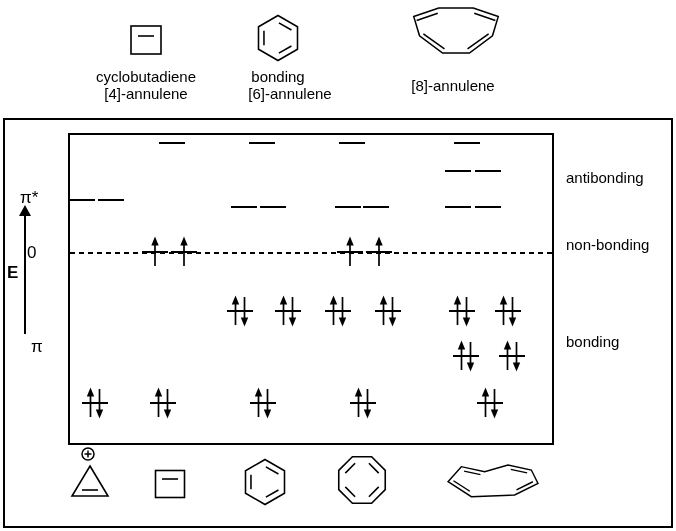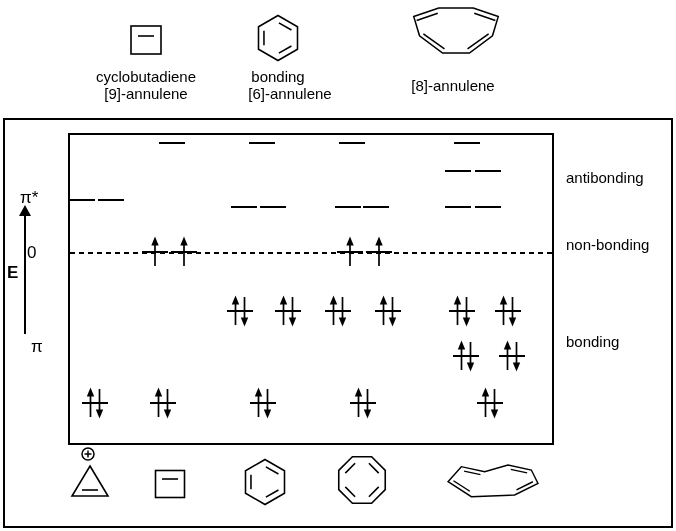--- a/index.html
+++ b/index.html
@@ -54,21 +54,21 @@
     <g fill="none" stroke="#000" stroke-width="1.6">
       <polygon points="6,14 32,5 68,5 94,14 88,34 64,52 36,52 12,34"></polygon>
       <line x1="9" y1="18" x2="31" y2="10.5"></line>
       <line x1="69" y1="10.5" x2="91" y2="18"></line>
       <line x1="84" y1="32" x2="62" y2="47.5"></line>
       <line x1="38" y1="47.5" x2="16" y2="32"></line>
     </g>
   </svg>
 
   <div class="mol-label" style="left:66px;top:68px">cyclobutadiene</div>
-  <div class="mol-label" style="left:66px;top:85px">[9]-annulene</div>
+  <div class="mol-label" style="left:66px;top:85px">[4]-annulene</div>
   <div class="mol-label" style="left:198px;top:68px">bonding</div>
   <div class="mol-label" style="left:210px;top:85px">[6]-annulene</div>
   <div class="mol-label" style="left:373px;top:77px">[8]-annulene</div>
 
   <div class="abs outer-box"></div>
   <div class="abs inner-box"></div>
   <div class="abs zero-line"></div>
 
   <div class="abs e-axis-line"></div>
   <div class="abs e-axis-head"></div>

